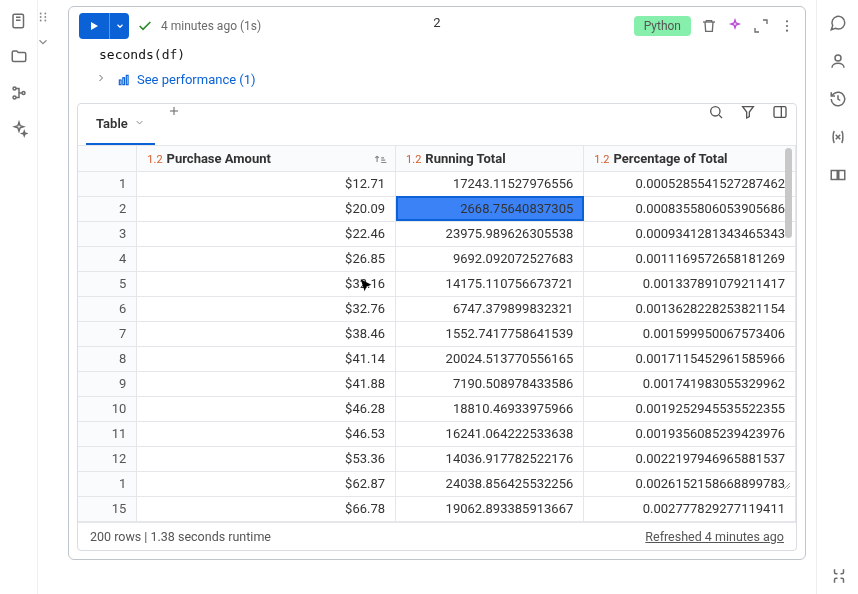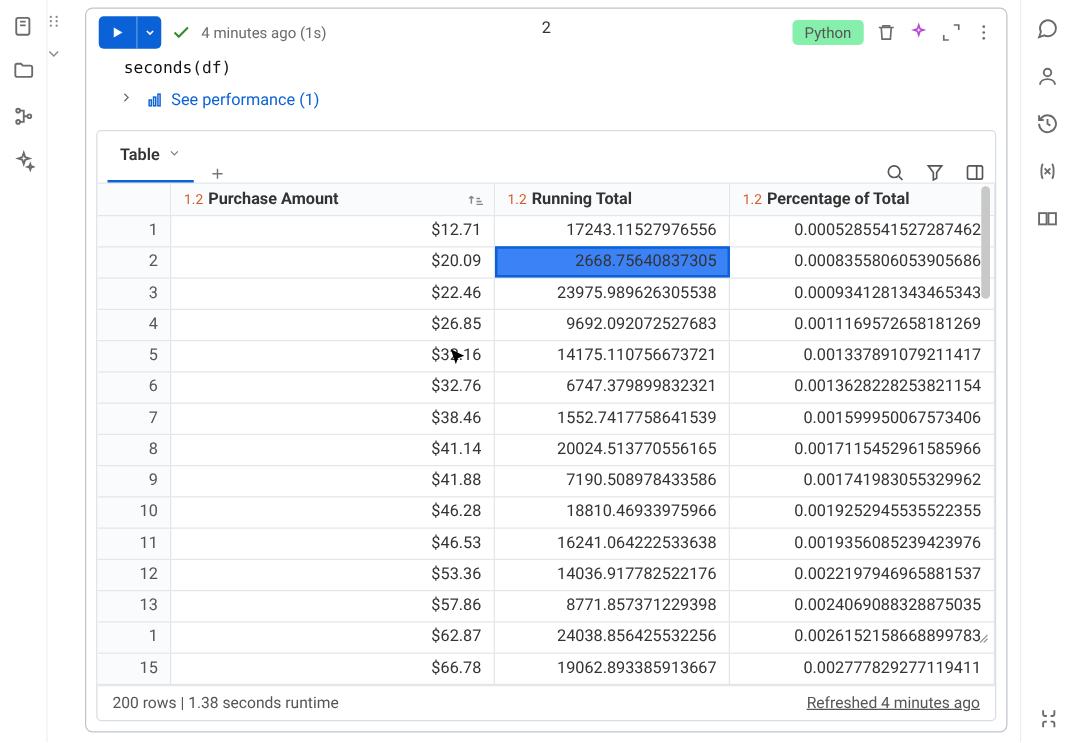--- a/index.html
+++ b/index.html
@@ -132,21 +132,21 @@
   cursor:pointer;
 }
 
 
 .output {
   margin: 6px 8px 8px 8px;
   border: 1px solid #d9dde1;
   border-radius: 4px;
 }
 .out-tabs {
-  display:flex;align-items:flex-end;
+  display:flex;align-items:flex-start;
   border-bottom: 1px solid #e4e6e9;
   padding: 0 8px;
   height: 42px;
 }
 .tab {
   display:flex;align-items:center;gap:6px;
   padding: 0 10px;
   height:100%;
   color:#333;
   font-weight:600;
@@ -481,26 +481,20 @@
                   <td class="num">16241.064222533638</td>
                   <td class="num">0.0019356085239423976</td>
                 </tr>
                 <tr>
                   <td class="rownum">12</td>
                   <td class="cur">$53.36</td>
                   <td class="num">14036.917782522176</td>
                   <td class="num">0.0022197946965881537</td>
                 </tr>
                 <tr>
-                  <td class="rownum">13</td>
-                  <td class="cur">$57.86</td>
-                  <td class="num">8771.857371229398</td>
-                  <td class="num">0.0024069088328875035</td>
-                </tr>
-                <tr>
                   <td class="rownum">1</td>
                   <td class="cur">$62.87</td>
                   <td class="num">24038.856425532256</td>
                   <td class="num">0.0026152158668899783</td>
                 </tr>
                 <tr>
                   <td class="rownum">15</td>
                   <td class="cur">$66.78</td>
                   <td class="num">19062.893385913667</td>
                   <td class="num">0.002777829277119411</td>

